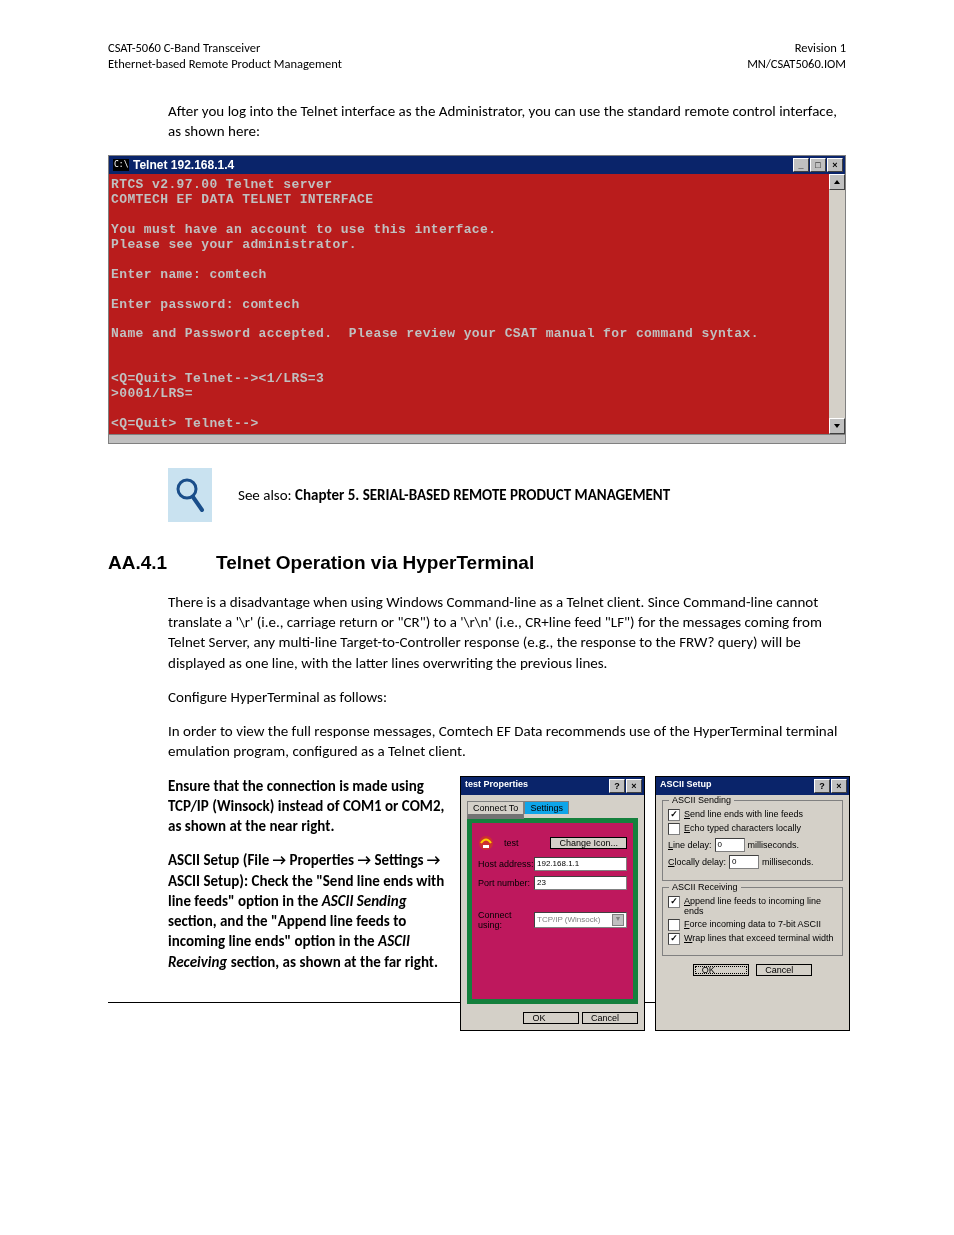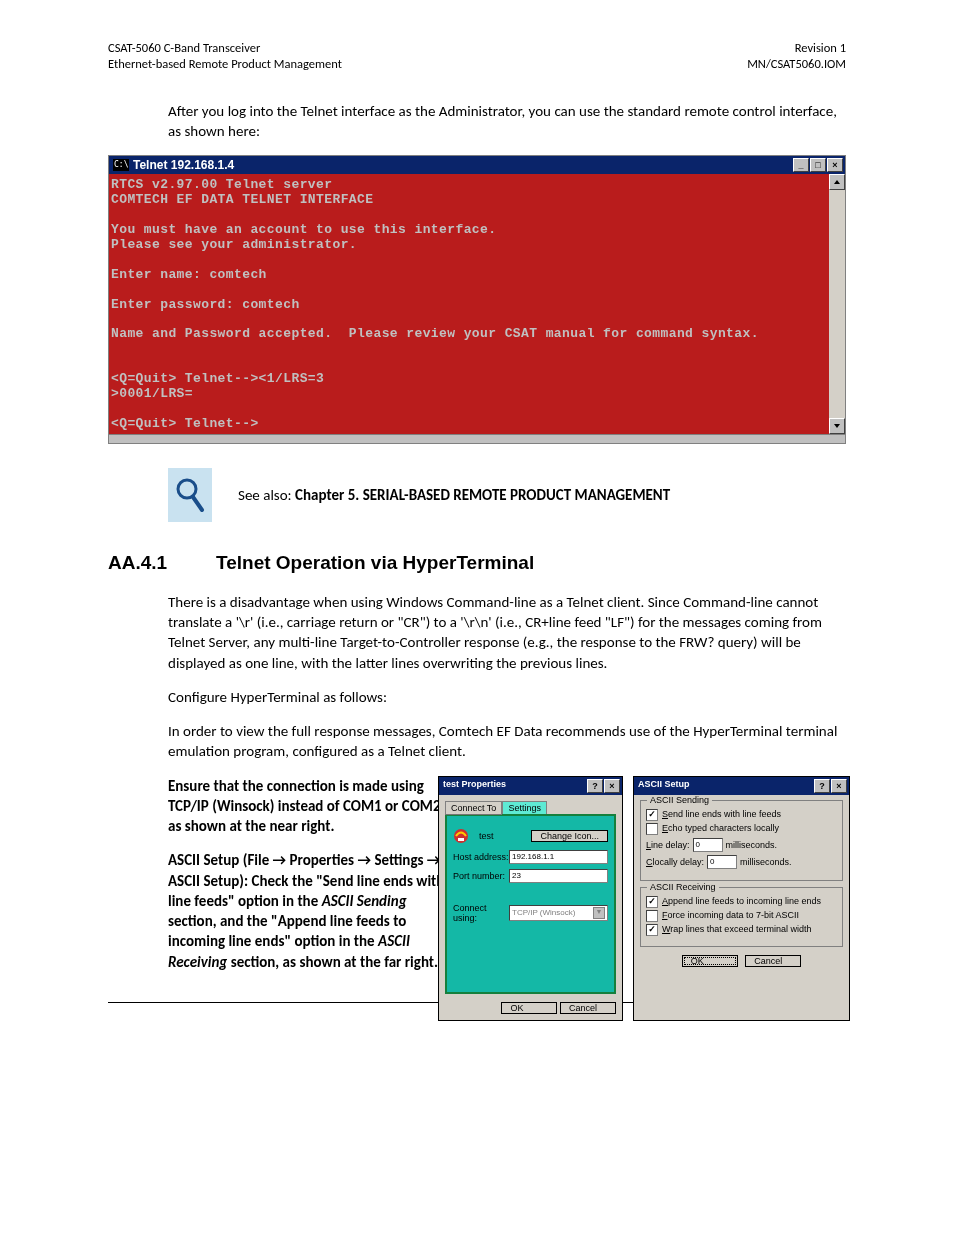--- a/index.html
+++ b/index.html
@@ -125,39 +125,39 @@
     display:flex;gap:10px;
   }
   
   .dlg {
     width:185px;background:#d4d0c8;
     border:1px solid #000;
     font-family:Tahoma,Arial,sans-serif;
     font-size:9px;color:#000;
     box-sizing:border-box;
   }
-  .dlg.wide{width:217px;}
+  .dlg.wide{width:195px;}
   .dlg-title {
     background:#0a246a;color:#fff;
     font-weight:bold;font-size:9px;
     padding:2px 2px 2px 4px;
     display:flex;
   }
   .dlg-title .spacer{flex:1;}
   .dlg-body{padding:5px 6px 6px 6px;}
   .tabs{margin-bottom:0;}
   .tab{
     display:inline-block;padding:1px 5px;
     border:1px solid #808080;border-bottom:none;
-    background:#5eead4;font-size:9px;position:relative;top:1px;
-  }
-  .tab.active{background:#d4d0c8;border-bottom:1px solid #737373;}
+    background:#0ea5e9;font-size:9px;position:relative;top:1px;
+  }
+  .tab.active{background:#d4d0c8;border-bottom:5px solid #737373;}
   .tabpane{
-    border:2px solid #15803d;padding:6px 6px 10px 6px;
-    background:#14b8a6;min-height:160px;
+    border:5px solid #15803d;padding:6px 6px 10px 6px;
+    background:#be185d;min-height:160px;
   }
   .field-row{display:flex;align-items:center;margin:5px 0;font-size:9px;}
   .field-row .lbl{width:56px;}
   .txt{
     flex:1;height:12px;border:1px solid #808080;
     border-top-color:#404040;border-left-color:#404040;
     background:#fff;font-size:8px;padding:0 2px;line-height:12px;
   }
   .txt.small{width:24px;flex:none;}
   .sel{

